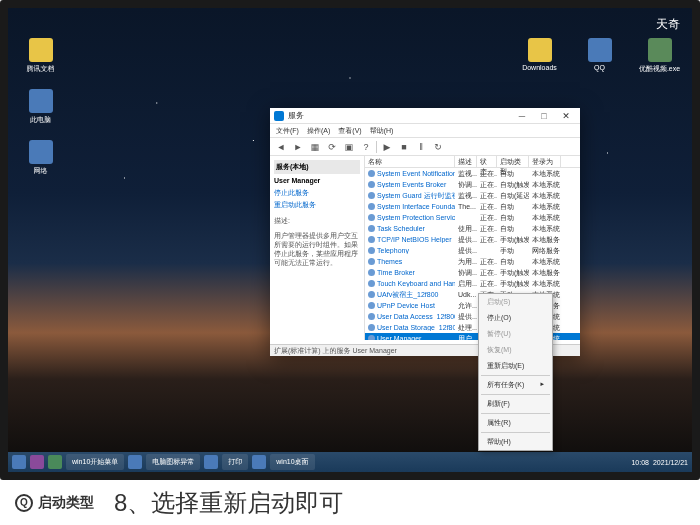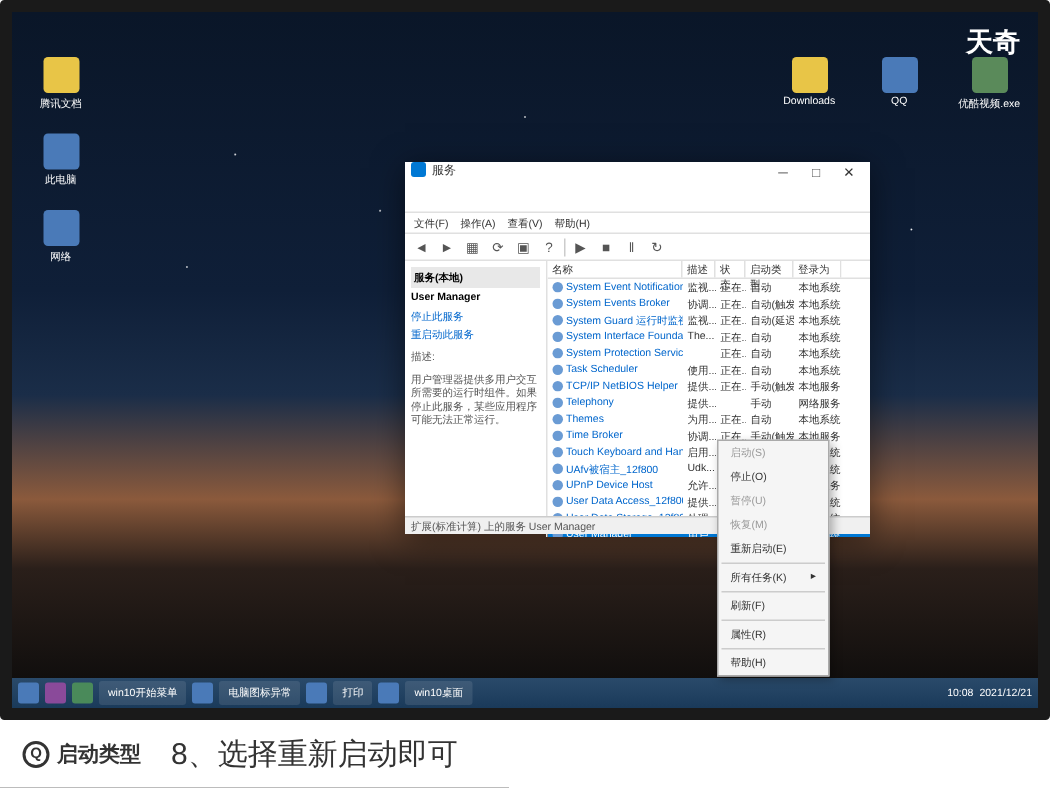--- a/index.html
+++ b/index.html
@@ -6,23 +6,23 @@
 body{width:700px;height:525px;background:#f0f0f0;position:relative;overflow:hidden}
 .monitor{position:absolute;top:0;left:0;width:700px;height:480px;background:#000;border:8px solid #1a1a1a;border-radius:3px}
 .screen{position:absolute;top:0;left:0;right:0;bottom:0;background:linear-gradient(180deg,#0a1628 0%,#0f1f38 40%,#1a2d48 55%,#8b5a3c 70%,#2a1f1a 80%,#0a0a0a 100%)}
 .stars{position:absolute;top:20px;left:20px;right:20px;height:250px;background-image:radial-gradient(1px 1px at 20% 30%,#fff,transparent),radial-gradient(1px 1px at 60% 70%,#fff,transparent),radial-gradient(1px 1px at 50% 20%,#fff,transparent),radial-gradient(1px 1px at 80% 10%,#fff,transparent),radial-gradient(1px 1px at 15% 60%,#fff,transparent),radial-gradient(1px 1px at 90% 50%,#fff,transparent),radial-gradient(1px 1px at 35% 45%,#fff,transparent),radial-gradient(1px 1px at 70% 35%,#fff,transparent)}
 .desktop-icons{position:absolute;top:30px;left:10px;display:flex;flex-direction:column;gap:15px}
 .desktop-icons-right{position:absolute;top:30px;right:10px;display:flex;gap:15px}
 .dicon{display:flex;flex-direction:column;align-items:center;width:45px;color:#fff;font-size:7px;text-align:center}
 .dicon-img{width:24px;height:24px;background:#4a7ab8;border-radius:3px;margin-bottom:2px}
 .dicon-img.folder{background:#e8c547}
 .dicon-img.recycle{background:#5a8a5a}
-.watermark{position:absolute;top:8px;right:12px;color:#fff;font-size:18px;font-weight:bold}
+.watermark{position:absolute;top:8px;right:12px;color:#fff;font-size:12px;font-weight:normal}
 .window{position:absolute;top:100px;left:262px;width:310px;height:248px;background:#fff;box-shadow:0 4px 20px rgba(0,0,0,0.5);font-size:8px}
-.titlebar{height:34px;background:#fff;display:flex;align-items:flex-start;padding:0 4px;border-bottom:1px solid #e0e0e0}
+.titlebar{height:16px;background:#fff;display:flex;align-items:center;padding:0 4px;border-bottom:1px solid #e0e0e0}
 .titlebar-icon{width:10px;height:10px;background:#0078d4;border-radius:2px;margin-right:4px}
 .titlebar-text{flex:1;font-size:8px;color:#333}
 .titlebar-btns{display:flex;gap:2px}
 .titlebar-btn{width:20px;height:14px;display:flex;align-items:center;justify-content:center;font-size:9px;color:#555}
 .titlebar-btn.close{color:#333}
 .menubar{height:14px;display:flex;gap:8px;padding:0 6px;font-size:7px;color:#333;align-items:center;border-bottom:1px solid #e0e0e0}
 .toolbar{height:18px;display:flex;align-items:center;gap:3px;padding:0 4px;border-bottom:1px solid #e0e0e0}
 .tbtn{width:14px;height:14px;display:flex;align-items:center;justify-content:center;font-size:9px;color:#555}
 .body{display:flex;height:184px}
 .leftpane{width:95px;border-right:1px solid #e0e0e0;padding:4px;font-size:7px}
@@ -49,21 +49,21 @@
 .ctxitem.disabled{color:#999}
 .ctxsep{height:1px;background:#ccc;margin:1px 2px}
 .statusbar{position:absolute;bottom:0;left:0;right:0;height:12px;background:#f0f0f0;border-top:1px solid #ccc;font-size:7px;color:#555;padding:1px 4px}
 .taskbar{position:absolute;bottom:0;left:0;right:0;height:20px;background:linear-gradient(180deg,#2a4a6a,#1a3a5a);display:flex;align-items:center;padding:0 4px;gap:4px}
 .tbitem{height:16px;padding:0 6px;display:flex;align-items:center;font-size:7px;color:#fff;background:rgba(255,255,255,0.1);border-radius:2px}
 .tbicon{width:14px;height:14px;background:#4a7ab8;border-radius:2px}
 .tray{margin-left:auto;display:flex;gap:4px;align-items:center;font-size:7px;color:#fff}
 .caption-bar{position:absolute;bottom:0;left:0;right:0;height:45px;background:#fff;display:flex;align-items:center;padding:0 15px;gap:20px}
 .logo{display:flex;align-items:center;gap:5px;font-size:14px;font-weight:bold;color:#333}
 .logo-icon{width:18px;height:18px;border:2px solid #333;border-radius:50%;display:flex;align-items:center;justify-content:center;font-size:10px}
-.caption-text{font-size:20px;color:#333}
+.caption-text{font-size:24px;color:#333}
 </style>
 </head>
 <body>
 
 <div class="monitor">
 <div class="screen">
 <div class="stars"></div>
 
 <div class="watermark">天奇</div>
 

